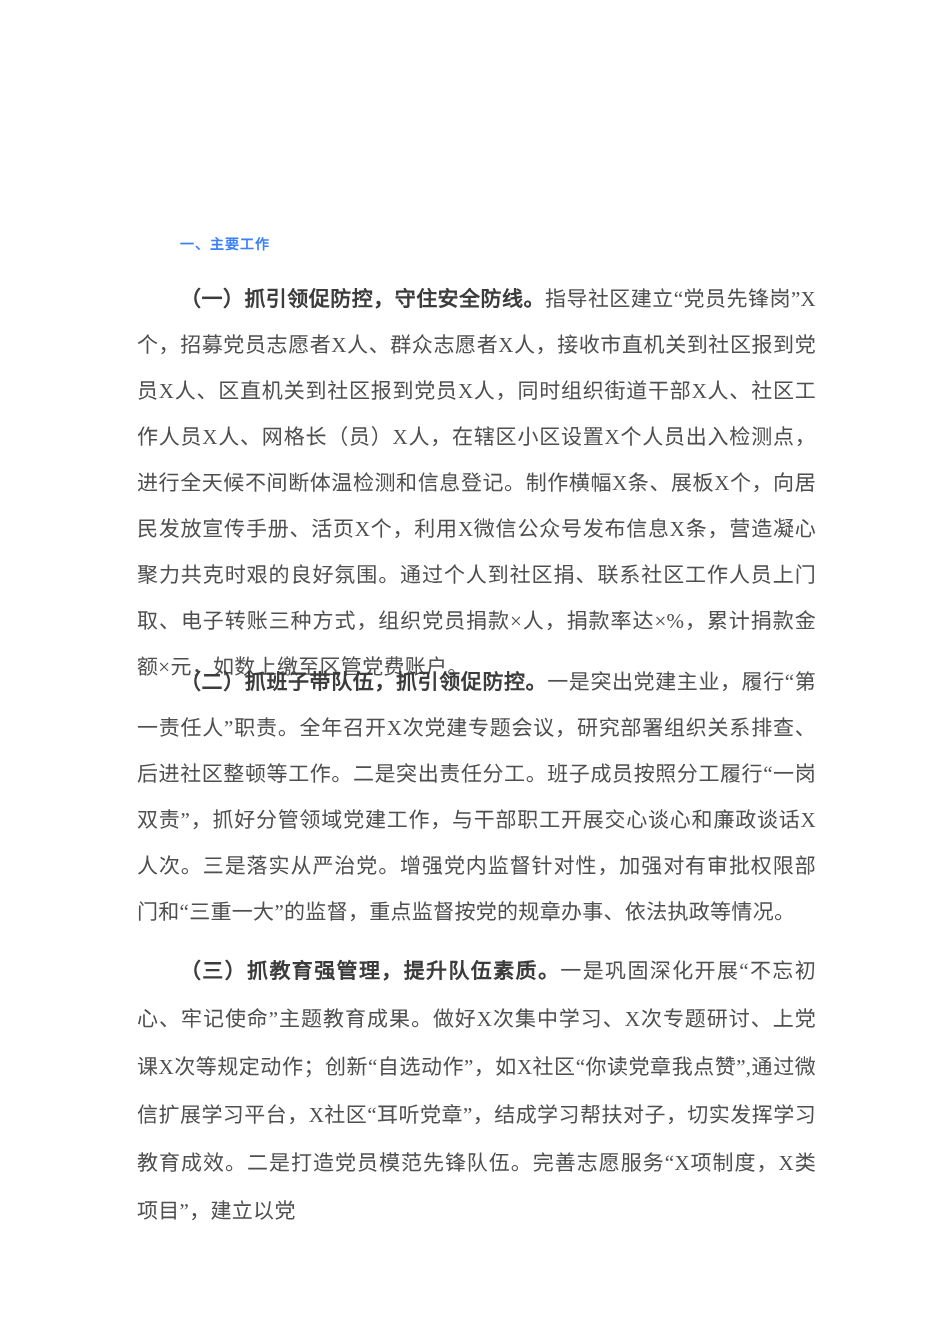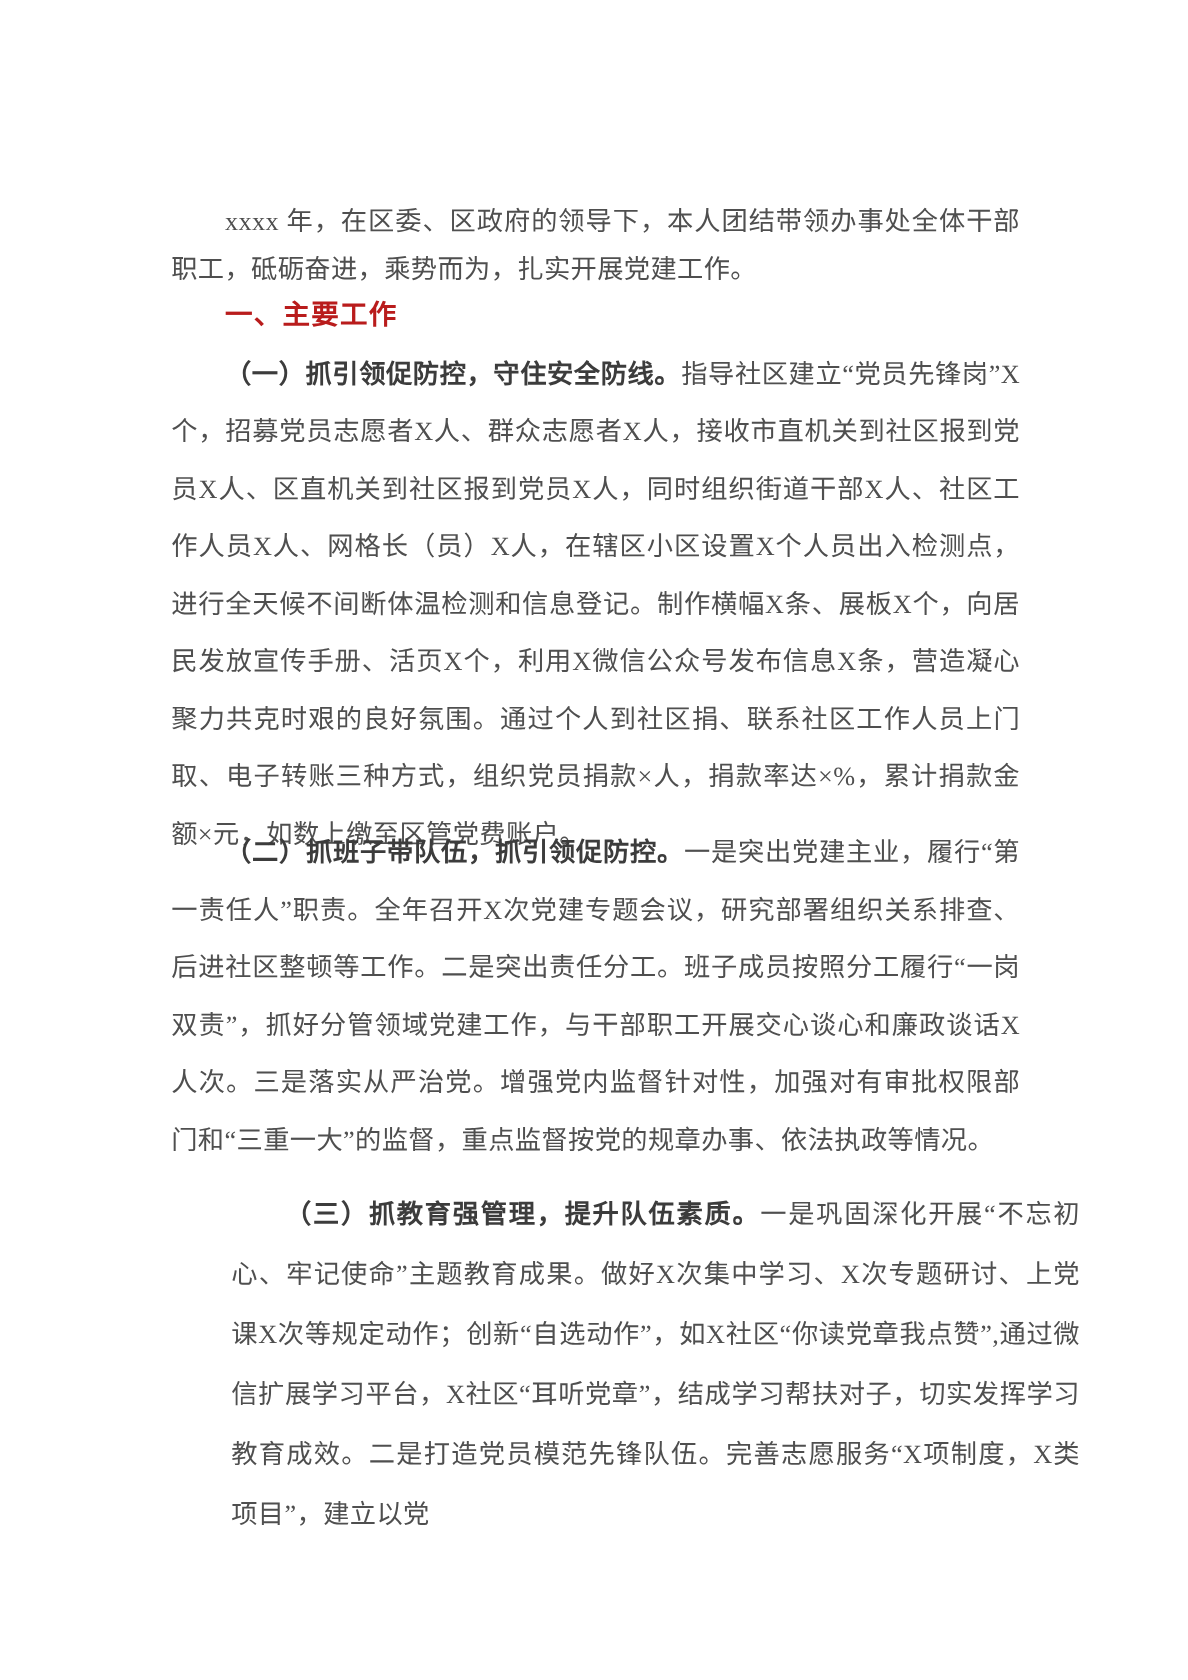--- a/index.html
+++ b/index.html
@@ -36,50 +36,49 @@
   }
   .heading {
     position: absolute;
     left: 137px;
     top: 233px;
     width: 679px;
     margin: 0;
     padding-left: 43px;
     box-sizing: border-box;
     font-family: Liberation Mono, monospace;
-    font-size: 22px;
+    font-size: 14px;
     font-weight: 700;
-    color: #b91c1c;
+    color: #3b82f6;
     letter-spacing: 1px;
   }
   .para {
     position: absolute;
     left: 137px;
     width: 679px;
     margin: 0;
     font-size: 21px;
     color: #4f4f4f;
     text-align: justify;
     text-indent: 43px;
     letter-spacing: 0.3px;
   }
   .para .lead {
     font-weight: 700;
     color: #3c3c3c;
   }
   .para-1 { top: 276px; line-height: 46px; font-family: Liberation Serif, serif; }
   .para-2 { top: 659px; line-height: 46px; }
-  .para-3 { top: 947px; line-height: 48px; margin-left: 48px; }
+  .para-3 { top: 947px; line-height: 48px; }
 </style>
 </head>
 <body>
 
 <div class="page">
 
-  <p class="intro">xxxx 年，在区委、区政府的领导下，本人团结带领办事处全体干部职工，砥砺奋进，乘势而为，扎实开展党建工作。</p>
 
   <h2 class="heading">一、主要工作</h2>
 
   <p class="para para-1"><span class="lead">（一）抓引领促防控，守住安全防线。</span><span>指导社区建立“党员先锋岗”X个，招募党员志愿者X人、群众志愿者X人，接收市直机关到社区报到党员X人、区直机关到社区报到党员X人，同时组织街道干部X人、社区工作人员X人、网格长（员）X人，在辖区小区设置X个人员出入检测点，进行全天候不间断体温检测和信息登记。制作横幅X条、展板X个，向居民发放宣传手册、活页X个，利用X微信公众号发布信息X条，营造凝心聚力共克时艰的良好氛围。通过个人到社区捐、联系社区工作人员上门取、电子转账三种方式，组织党员捐款×人，捐款率达×%，累计捐款金额×元，如数上缴至区管党费账户。</span></p>
 
   <p class="para para-2"><span class="lead">（二）抓班子带队伍，抓引领促防控。</span><span>一是突出党建主业，履行“第一责任人”职责。全年召开X次党建专题会议，研究部署组织关系排查、后进社区整顿等工作。二是突出责任分工。班子成员按照分工履行“一岗双责”，抓好分管领域党建工作，与干部职工开展交心谈心和廉政谈话X人次。三是落实从严治党。增强党内监督针对性，加强对有审批权限部门和“三重一大”的监督，重点监督按党的规章办事、依法执政等情况。</span></p>
 
   <p class="para para-3"><span class="lead">（三）抓教育强管理，提升队伍素质。</span><span>一是巩固深化开展“不忘初心、牢记使命”主题教育成果。做好X次集中学习、X次专题研讨、上党课X次等规定动作；创新“自选动作”，如X社区“你读党章我点赞”,通过微信扩展学习平台，X社区“耳听党章”，结成学习帮扶对子，切实发挥学习教育成效。二是打造党员模范先锋队伍。完善志愿服务“X项制度，X类项目”，建立以党</span></p>
 
 </div>

